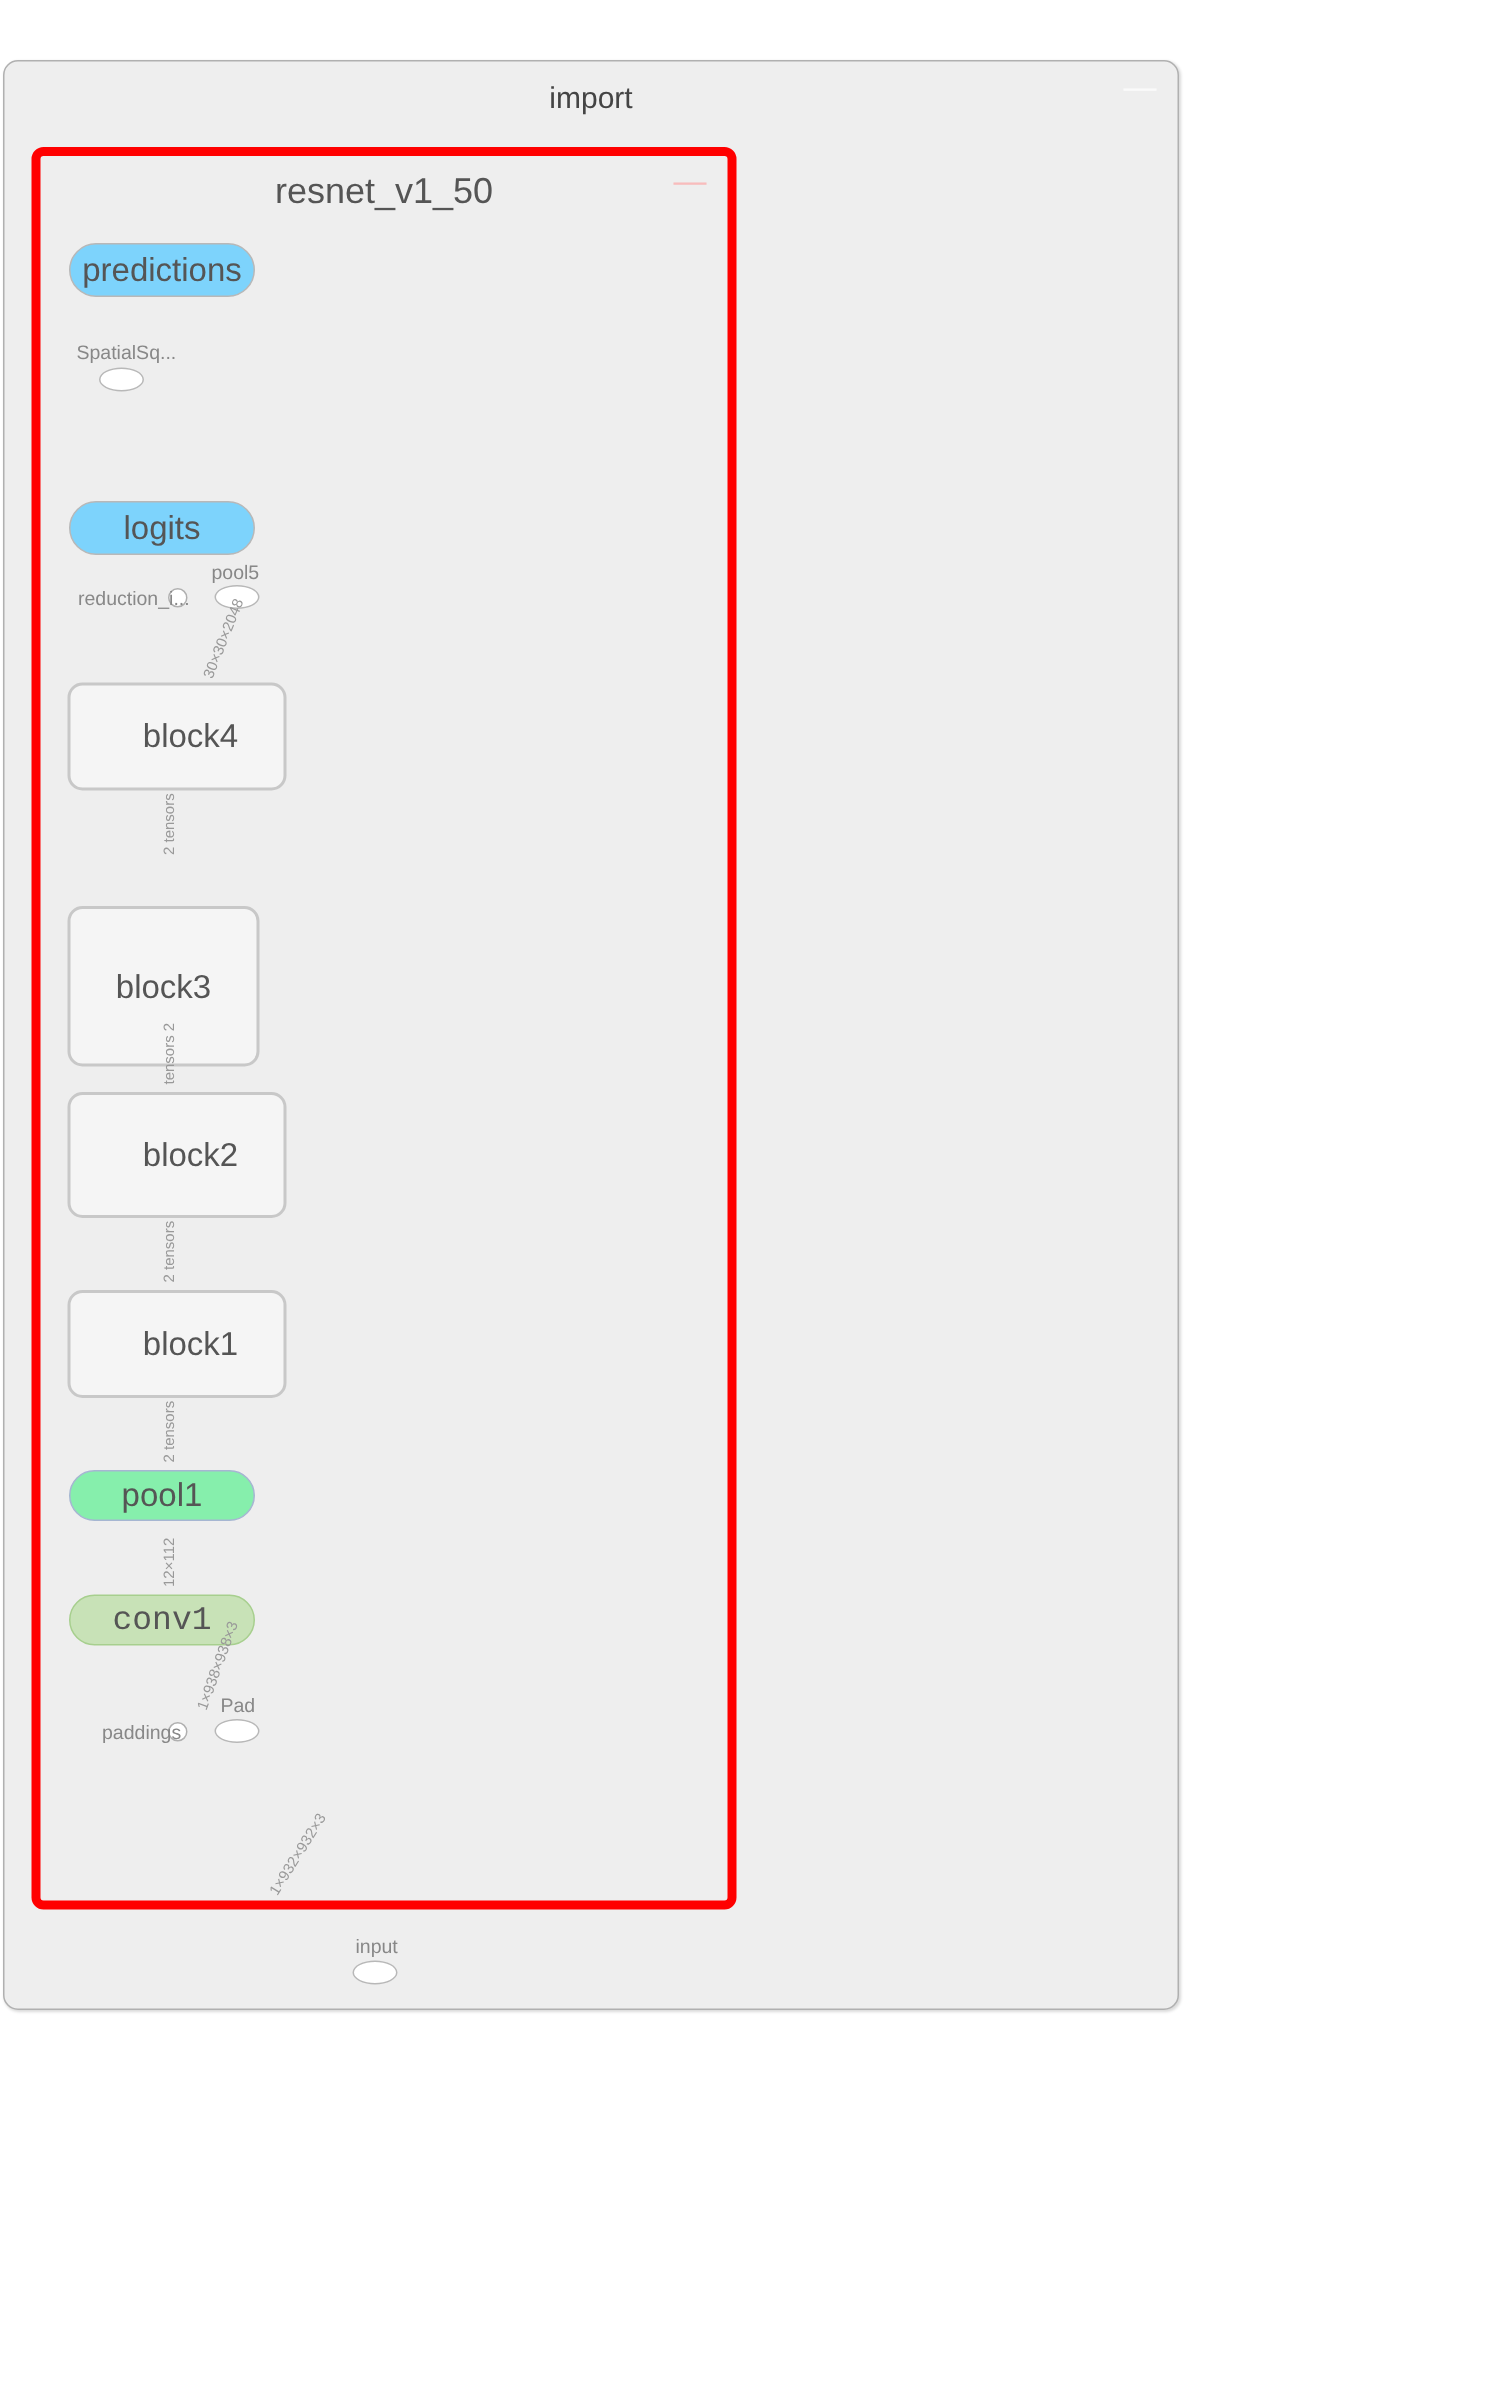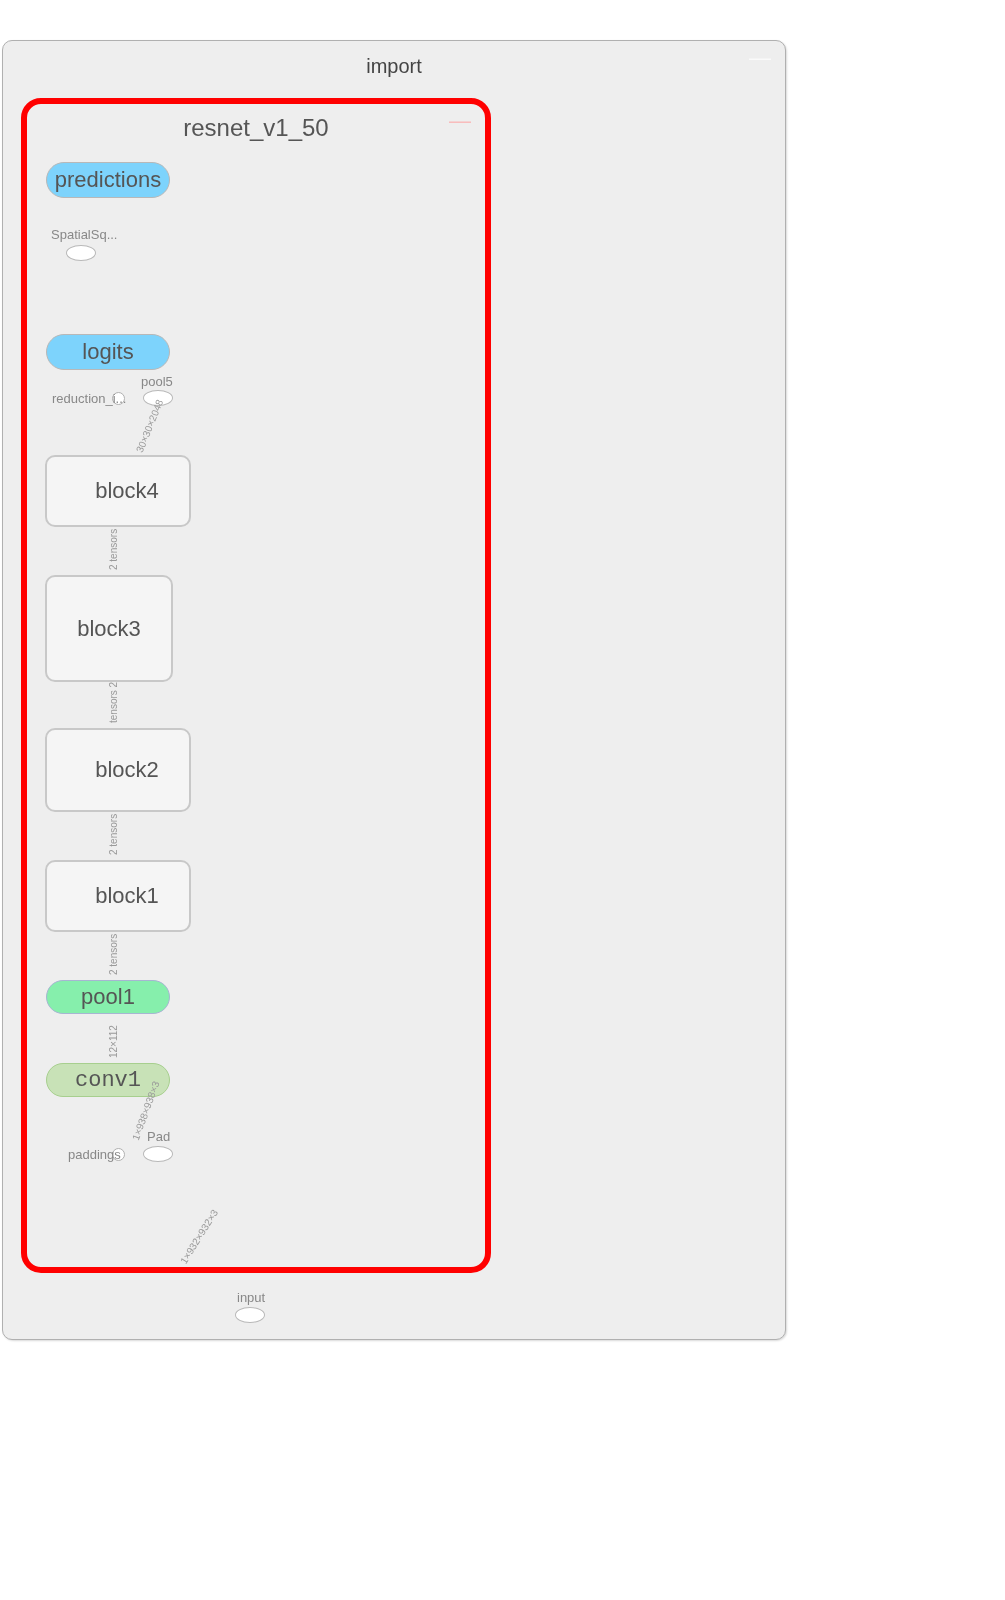--- a/index.html
+++ b/index.html
@@ -37,21 +37,21 @@
     font-size: 22px;
     color: #fafafa;
   }
   .inner-scope {
     position: absolute;
     left: 21px;
     top: 98px;
     width: 458px;
     height: 1163px;
     border: 6px solid #ff0000;
-    border-radius: 20px;
+    border-radius: 8px;
     background: transparent;
   }
   .inner-title {
     position: absolute;
     top: 10px;
     left: 0;
     width: 100%;
     text-align: center;
     font-size: 24px;
     color: #555;
@@ -75,20 +75,21 @@
     height: 68px;
     border: 2px solid #c8c8c8;
     background: #f5f5f5;
     padding-left: 18px;
   }
   .node.bigger {
     width: 124px;
     height: 103px;
     border: 2px solid #c8c8c8;
     background: #f5f5f5;
+    margin-top: 29px;
   }
   .opnode {
     position: absolute;
     width: 28px;
     height: 14px;
     border: 1px solid #b8b8b8;
     border-radius: 50%;
     background: #ffffff;
   }
   .oplabel {

